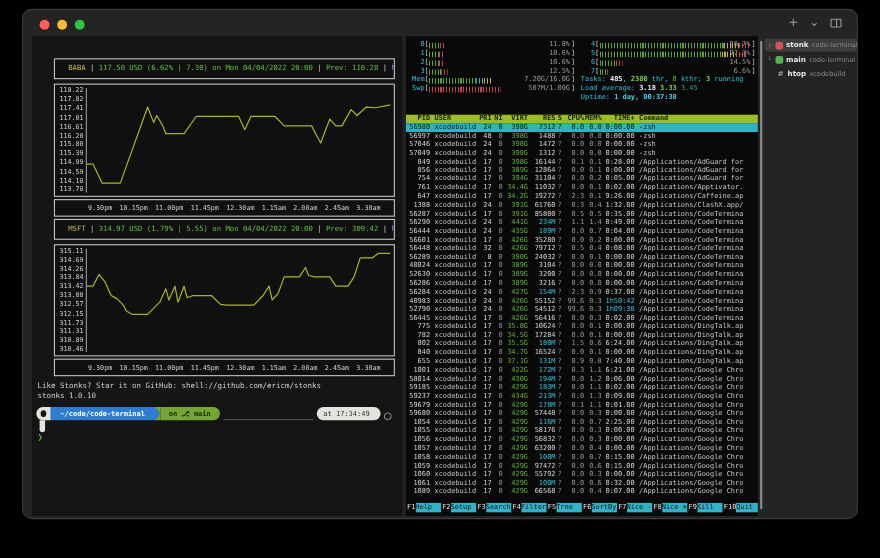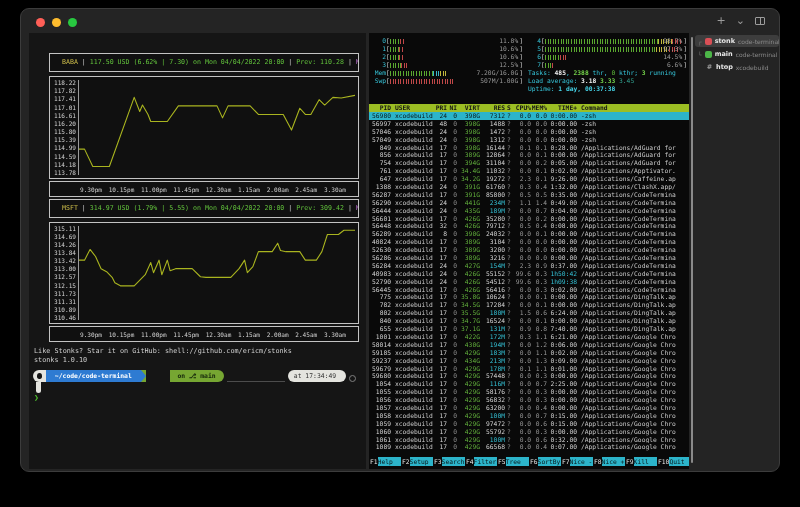--- a/index.html
+++ b/index.html
@@ -38,21 +38,21 @@
   .cbox .yaxis{position:absolute;left:28px;top:3px;bottom:3px;width:1px;background:#9a9a9a;}
   .cbox svg{position:absolute;left:29px;top:3px;right:3px;bottom:3px;width:calc(100% - 32px);height:calc(100% - 6px);}
   .xbox{display:flex;justify-content:space-between;align-items:center;padding:0 12px 0 30px;
     font-size:6.1px;color:#d2d2d2;}
   
   .pline{position:absolute;left:4px;right:10px;height:12px;display:flex;align-items:flex-end;}
   .pl-cap{width:13px;height:12px;background:#e4e4df;border-radius:6px 0 0 6px;position:relative;flex:0 0 auto;}
   .pl-cap::after{content:"";position:absolute;left:4px;top:3px;width:5px;height:6px;background:#141414;border-radius:50% 50% 45% 45%;}
   .pl-dir{background:#2e7bd2;color:#fff;font-size:6.4px;font-weight:bold;height:12px;line-height:12px;padding:0 5px;white-space:pre;}
   .pl-sep{width:0;height:0;border-top:6px solid transparent;border-bottom:6px solid transparent;border-left:5px solid #2e7bd2;background:#76a632;flex:0 0 auto;}
-  .pl-git{background:#76a632;color:#15260b;font-size:6.4px;font-weight:bold;height:12px;line-height:12px;padding:0 4px;border-radius:0 6px 6px 0;white-space:pre;margin-left:24px;}
+  .pl-git{background:#76a632;color:#15260b;font-size:6.4px;font-weight:bold;height:12px;line-height:12px;padding:0 4px;border-radius:0 6px 6px 0;white-space:pre;}
   .pl-line{flex:1;height:1px;background:#4c4c4c;margin:0 3px;}
   .pl-time{background:#e4e4df;color:#333;font-size:6.4px;height:12px;line-height:12px;padding:0 6px;border-radius:6px;white-space:pre;flex:0 0 auto;}
   .pl-ring{width:7px;height:7px;border:1.5px solid #7f7f7f;border-radius:50%;margin-left:3px;flex:0 0 auto;}
   .pl-tail{position:absolute;left:7px;width:5px;height:11px;background:#e4e4df;border-radius:0 0 3px 3px;}
   .prompt2{position:absolute;left:5px;color:#4fc22d;font-weight:bold;font-size:8px;}
   
   .hhead{position:absolute;left:4px;top:4px;right:2px;height:66px;font-size:6.3px;}
   .hcol1{position:absolute;left:0;top:0;width:150px;}
   .hcol2{position:absolute;left:155px;top:0;right:0;}
   .meter{display:flex;height:8px;line-height:8px;white-space:pre;}

